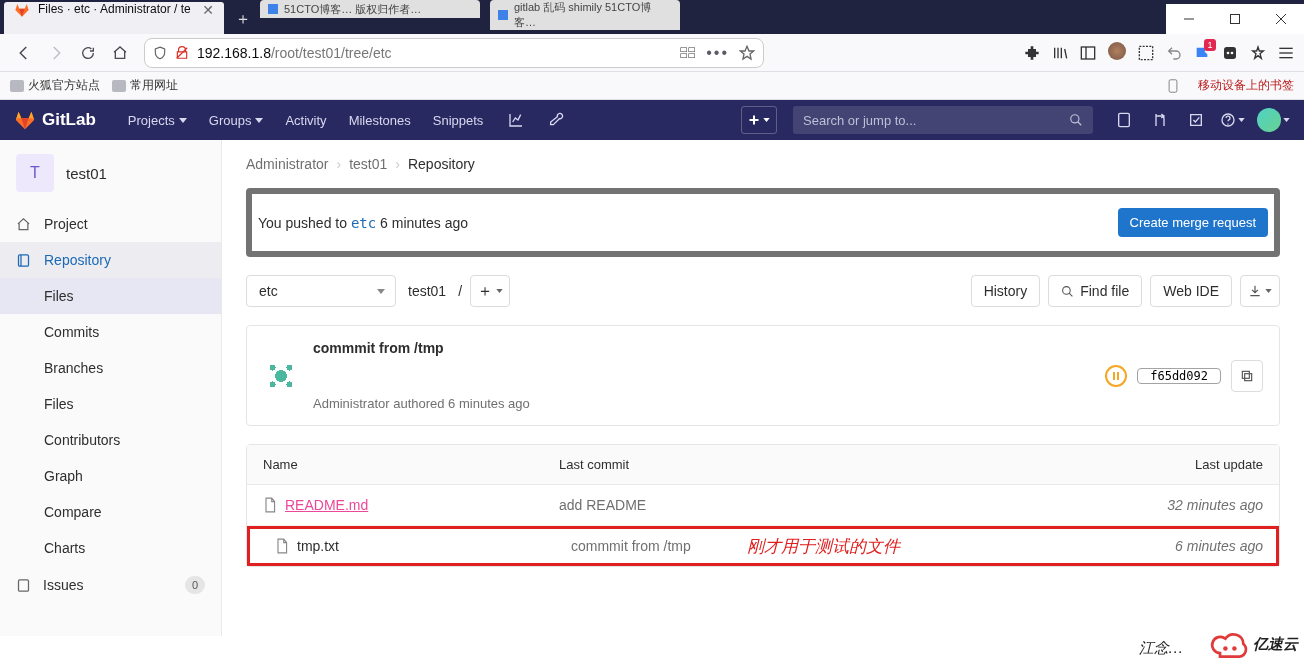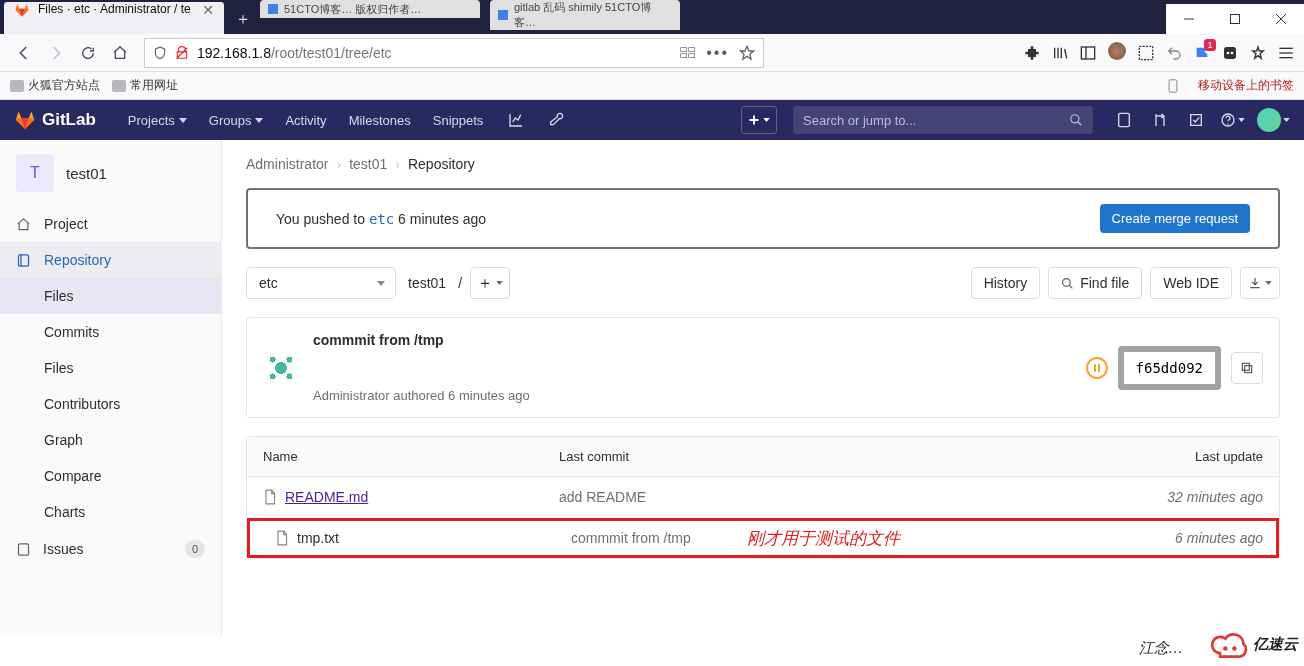--- a/index.html
+++ b/index.html
@@ -17,21 +17,21 @@
 .tab { height:32px; min-width:220px; background:#f0f0f4; border-top-left-radius:3px; border-top-right-radius:3px; display:flex; padding:0 10px; gap:8px; margin-left:4px; margin-top:2px; position:relative;}
 .tab .favicon { width:16px; height:16px; }
 .tab .title { font-size:12px; color:#0c0c0d; flex:1; white-space:nowrap; overflow:hidden; }
 .tab .close { font-size:14px; color:#666; }
 .newtab { width:30px;height:30px; display:flex;align-items:center;justify-content:center; color:#ddd; font-size:16px; margin-left:4px;}
 
 
 .urlbar-row { height:38px; background:#f9f9fb; display:flex; align-items:center; padding:0 10px; gap:4px; border-bottom:1px solid #e0e0e4;}
 .nav-btn { width:28px; height:28px; border-radius:4px; display:flex; align-items:center; justify-content:center; color:#5b5b66; }
 .nav-btn.disabled { color:#bfbfc9; }
-.urlbar { flex:0 0 620px; margin-left:6px; height:30px; border:1px solid #ccc; border-radius:0; display:flex; align-items:center; padding:0 8px; gap:8px; background:#fff;}
+.urlbar { flex:0 0 620px; margin-left:6px; height:30px; border:1px solid #ccc; border-radius:8px; display:flex; align-items:center; padding:0 8px; gap:8px; background:#fff;}
 .urlbar .shield { color:#666; }
 .urlbar .blocked { color:#d93025; }
 .urlbar .url { font-size:14px; color:#777; flex:1; }
 .urlbar .url .host { color:#0c0c0d; }
 .urlbar-icons-right { display:flex; gap:10px; align-items:center; color:#5b5b66; }
 .toolbar-spacer { flex:1; }
 .ext-icons { display:flex; gap:12px; align-items:center; color:#5b5b66; }
 .ext-icons .badge { position:relative; }
 .ext-icons .badge::after { content:"1"; position:absolute; top:-6px; right:-6px; background:#e22850; color:#fff; font-size:9px; width:12px; height:12px; border-radius:3px; display:flex; align-items:center; justify-content:center;}
 
@@ -73,21 +73,21 @@
 .sb-issues { display:flex; align-items:center; gap:12px; padding:10px 16px; font-size:14px; color:#2e2e2e; }
 .sb-badge { margin-left:auto; background:#e5e5e5; color:#555; border-radius:9px; padding:0 7px; font-size:11px; height:18px; display:flex; align-items:center;}
 
 
 .main { flex:1; padding:16px 24px; overflow:auto; }
 .breadcrumbs { font-size:14px; color:#707070; display:flex; gap:8px; align-items:center;}
 .breadcrumbs a { color:#707070; }
 .breadcrumbs .sep { color:#ccc; }
 .breadcrumbs .current { color:#2e2e2e; }
 
-.push-banner { margin-top:16px; border:2px solid #737373; border-radius:4px; padding:14px 28px; display:flex; align-items:center;}
+.push-banner { margin-top:16px; border:6px solid #737373; border-radius:4px; padding:14px 6px; display:flex; align-items:center;}
 .push-banner .msg { font-size:14px; color:#2e2e2e; }
 .push-banner .msg .branch { font-family: Menlo, Consolas, monospace; color:#1b69b6; }
 .push-banner .btn-merge { margin-left:auto; background:#1f75cb; color:#fff; border-radius:4px; padding:7px 12px; font-size:13px; border:none;}
 
 .toolbar-row { margin-top:18px; display:flex; align-items:center; gap:8px;}
 .branch-select { height:32px; border:1px solid #dcdcde; border-radius:4px; padding:0 28px 0 12px; font-size:14px; color:#2e2e2e; background:#fff; min-width:150px; display:flex; align-items:center; position:relative;}
 .branch-select::after { content:""; position:absolute; right:10px; top:13px; border-left:4px solid transparent; border-right:4px solid transparent; border-top:5px solid #888;}
 .path-txt { font-size:14px; color:#2e2e2e; margin-left:4px;}
 .plus-drop { height:32px; width:40px; border:1px solid #dcdcde; border-radius:4px; display:flex; align-items:center; justify-content:center; gap:3px; color:#2e2e2e;}
 .tb-spacer { flex:1; }
@@ -102,32 +102,32 @@
   radial-gradient(circle at 20% 80%, #4ab89f 3px, transparent 3px),
   radial-gradient(circle at 80% 80%, #4ab89f 3px, transparent 3px),
   radial-gradient(circle at 50% 50%, #4ab89f 6px, transparent 6px);
 }
 .commit-info .title { font-size:14px; font-weight:600; color:#2e2e2e;}
 .commit-info .meta { font-size:13px; color:#707070;margin-top:40px; }
 .commit-right { margin-left:auto; display:flex; align-items:center; gap:10px;}
 .status-ring { width:22px;height:22px;border:2px solid #f5a623;border-radius:11px;display:flex;align-items:center;justify-content:center;}
 .status-ring .bars { display:flex; gap:2px;}
 .status-ring .bars span { width:2px;height:8px;background:#f5a623;}
-.sha-box { height:44px; border:6px solid #a3a3a3; border-radius:4px; padding:0 12px; font-size:14px; font-family:Menlo,Consolas,monospace; display:flex;align-items:center;}
+.sha-box { height:16px; border:1px solid #a3a3a3; border-radius:4px; padding:0 12px; font-size:12px; font-family:Menlo,Consolas,monospace; display:flex;align-items:center;}
 .copy-btn { height:32px; width:32px; border:1px solid #dcdcde; border-radius:4px; display:flex;align-items:center;justify-content:center;}
 
 .file-table { margin-top:18px; border:1px solid #e5e5e5; border-radius:4px; }
 .ft-head { display:flex; padding:12px 16px; font-size:13px; color:#2e2e2e; border-bottom:1px solid #eaeaea; background:#fafafa;}
 .col-name { flex:0 0 296px; }
 .col-commit { flex:1; }
 .col-update { flex:0 0 200px; text-align:right; }
 .ft-row { display:flex; padding:12px 16px; font-size:14px; border-bottom:1px solid #f1f1f1; align-items:center; position:relative;}
 .ft-row:last-child { border-bottom:none;padding-left:28px; }
 .ft-row .col-name { display:flex; align-items:center; gap:8px; color:#2e2e2e;}
-.ft-row .col-name a { color:#4c1d95; text-decoration:underline;}
+.ft-row .col-name a { color:#ec4899; text-decoration:underline;}
 .ft-row .col-commit { color:#707070; }
 .ft-row .col-update { color:#707070; text-align:right;font-style:italic;}
 .file-icon { color:#888; }
 .highlight-row { box-shadow: inset 0 0 0 3px #e02020; }
 .annotation { position:absolute; left:500px; font-style:italic; color:#e02020; font-family:"KaiTi","STKaiti",serif; font-size:17px;}
 
 
 .watermark { position:absolute; right:6px; bottom:4px; display:flex; align-items:center; gap:2px; font-size:15px; color:#333; font-style:italic;}
 .wm-badge { width:44px;height:36px; }
 .wm-name { position:absolute; right:122px; bottom:8px; font-style:italic; color:#222; font-size:15px; font-family:"KaiTi",serif;}
@@ -416,20 +416,21 @@
       <span class="icon">
           <svg width="15" height="15" viewBox="0 0 24 24">
             <rect x="4" y="3" width="16" height="18" rx="2" fill="none" stroke="#1b69b6" stroke-width="2"></rect>
             <line x1="8" y1="3" x2="8" y2="21" stroke="#1b69b6" stroke-width="2"></line>
           </svg>
         </span>
       <span>Repository</span>
     </div>
     <div class="sb-sub active">Files</div>
     <div class="sb-sub">Commits</div>
+    <div class="sb-sub">Branches</div>
     <div class="sb-sub">Files</div>
     <div class="sb-sub">Contributors</div>
     <div class="sb-sub">Graph</div>
     <div class="sb-sub">Compare</div>
     <div class="sb-sub">Charts</div>
     <div class="sb-issues">
       <span class="icon">
           <svg width="15" height="15" viewBox="0 0 24 24">
             <rect x="4" y="3" width="16" height="18" rx="2" fill="none" stroke="#666" stroke-width="2"></rect>
           </svg>

